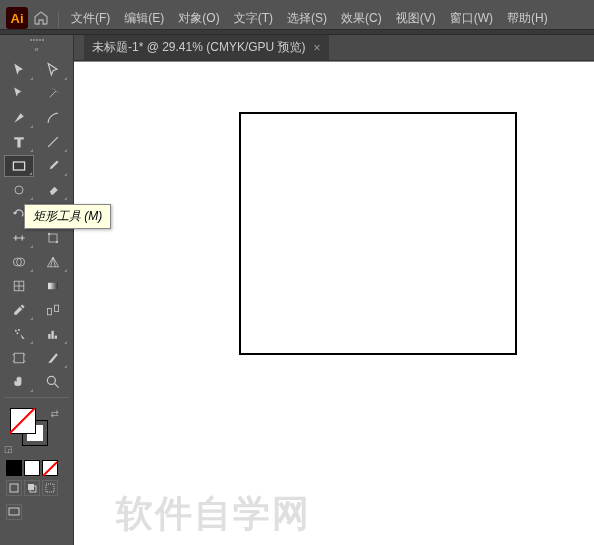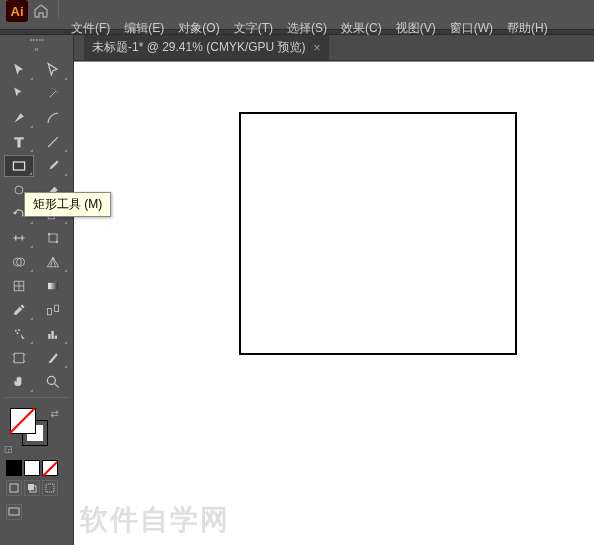--- a/index.html
+++ b/index.html
@@ -1,19 +1,19 @@
 <!DOCTYPE html>
 <html><head>
 <meta charset="utf-8">
 <style>
 * { margin: 0; padding: 0; box-sizing: border-box; font-family: "Microsoft YaHei", sans-serif; }
 body { width: 594px; height: 545px; overflow: hidden; background: #999; }
 
 
-.menubar { height: 29px; background: #535353; display: flex; align-items: flex-start; padding: 0 6px; gap: 2px; color: #ccc; font-size: 12px; }
+.menubar { height: 29px; background: #535353; display: flex; align-items: flex-end; padding: 0 6px; gap: 2px; color: #ccc; font-size: 12px; }
 .app-logo { width: 22px; height: 22px; background: #330000; color: #ff9a00; font-weight: bold; font-size: 13px; display: flex; align-items: center; justify-content: center; border-radius: 3px; }
 .home-icon { width: 22px; height: 22px; display: flex; align-items: center; justify-content: center; color: #aaa; }
 .home-icon svg { width: 16px; height: 16px; }
 .menubar-sep { width: 1px; height: 18px; background: #666; margin: 0 4px; }
 .menubar-item { padding: 2px 6px; cursor: default; margin-top: 18px; }
 
 
 .controlline { height: 6px; background: #393939; border-top: 1px solid #2b2b2b; border-bottom: 1px solid #2b2b2b; }
 
 
@@ -60,21 +60,21 @@
 .doctab{ display:flex; align-items:center; gap:8px; padding:3px 8px; background:#393939; height:100%;}
 .doctab .close{ color:#999; cursor:default;}
 .canvas-viewport{ flex:1; background:#fff; position:relative; border-top:1px solid #888; overflow:hidden;}
 .canvas-shape{ position:absolute; border:2px solid #000; background:#fff; }
 
 
 .tooltip{ position:absolute; background:#ffffe1; border:1px solid #888; padding:3px 8px; font-size:12px; color:#000; box-shadow:1px 1px 3px rgba(0,0,0,.3); z-index:100; white-space:nowrap;}
 
 
 .watermark{ position:absolute; font-family:"Microsoft YaHei"; pointer-events:none;}
-.watermark .big{ font-size:28px; color:rgba(128,128,128,.25); font-weight:bold; letter-spacing:2px;}
+.watermark .big{ font-size:37px; color:rgba(128,128,128,.25); font-weight:bold; letter-spacing:2px;margin-left:36px;}
 .watermark .small{ font-size:12px; color:rgba(128,128,128,.3); font-weight:bold; letter-spacing:2px;}
 
 </style>
 </head>
 <body>
 
 <div class="menubar">
   <div class="app-logo">Ai</div>
   <div class="home-icon">
     <svg viewBox="0 0 24 24" fill="none" stroke="#aaa" stroke-width="2">
@@ -353,15 +353,15 @@
     </div>
     <div class="canvas-viewport">
       <div class="canvas-shape" id="rect-shape" style="left: 165px; top: 50px; width: 278px; height: 243px;"></div>
       <div class="watermark" style="left:6px; bottom:6px;">
         <div class="big">软件自学网</div>
       </div>
     </div>
   </div>
 </div>
 
-<div class="tooltip" style="left:24px; top:192px;">
+<div class="tooltip" style="left:24px; top:204px;font-style:italic;">
   <span>矩形工具 (M)</span>
 </div>
 
 </body></html>

